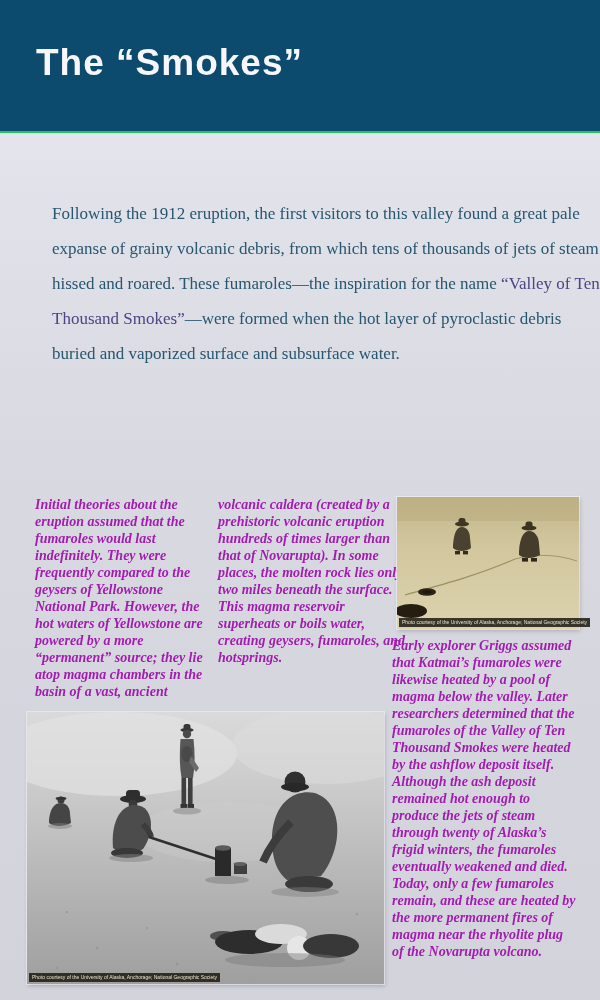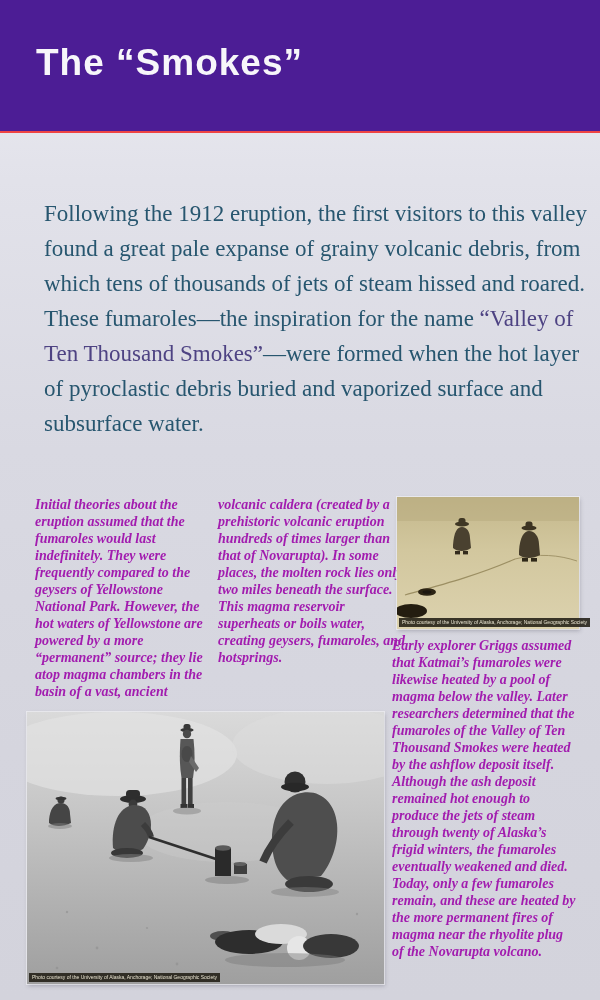--- a/index.html
+++ b/index.html
@@ -3,30 +3,30 @@
 <meta charset="utf-8">
 <style>
   html,body { margin:0; padding:0; }
   body {
     width:600px; height:1000px; position:relative; overflow:hidden;
     background:linear-gradient(180deg,#ededf3 0%,#e2e2ea 18%,#d9d9e2 45%,#d5d5de 75%,#d3d3dc 100%);
     font-family:"Liberation Serif", serif;
   }
   .header {
     position:absolute; left:0; top:0; width:600px; height:131px;
-    background:#4c1d95; border-bottom:2px solid #ef4444;
+    background:#0c4a6e; border-bottom:2px solid #22c55e;
   }
   .title {
     position:absolute; left:36px; top:42px; margin:0;
     font-family:"Liberation Sans", sans-serif; font-weight:bold;
     font-size:37px; color:#f7f6fa; letter-spacing:1px;
   }
   .intro {
-    position:absolute; left:44px; top:160px; width:548px;
-    font-size:23px; line-height:35px; color:#27566f;margin-top:36px;
+    position:absolute; left:52px; top:160px; width:548px;
+    font-size:17px; line-height:35px; color:#27566f;margin-top:36px;
   }
   .intro .hl { color:#4e4383; }
   .col {
     position:absolute; font-style:italic; font-weight:600;
     font-size:14px; line-height:17px; color:#a21caf;
   }
   .col-left  { left:35px;  top:496px; width:176px; }
   .col-mid   { left:218px; top:496px; width:188px; }
   .col-right { left:392px; top:637px; width:184px; }
   .photo {

